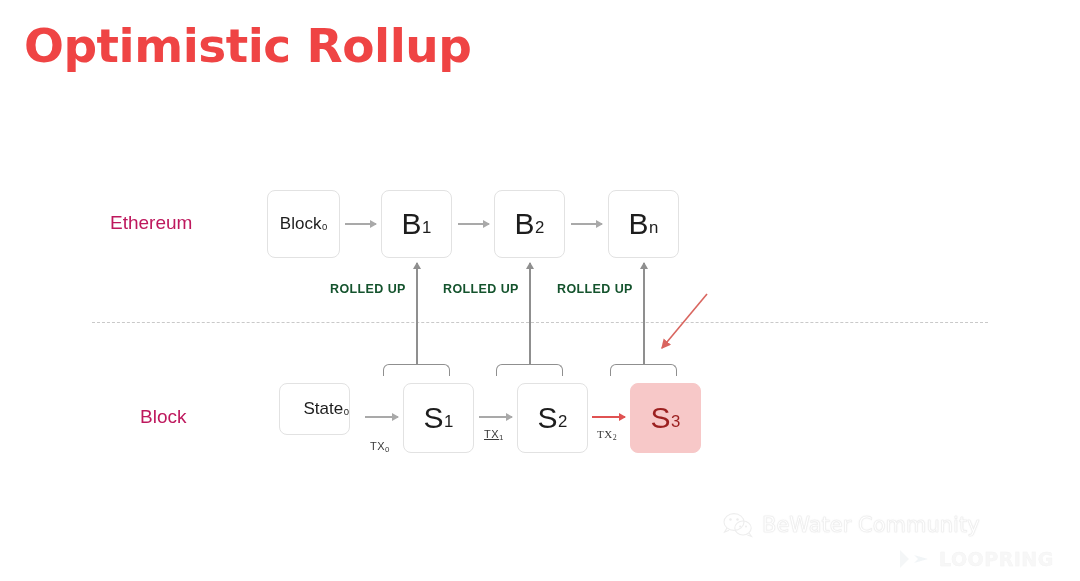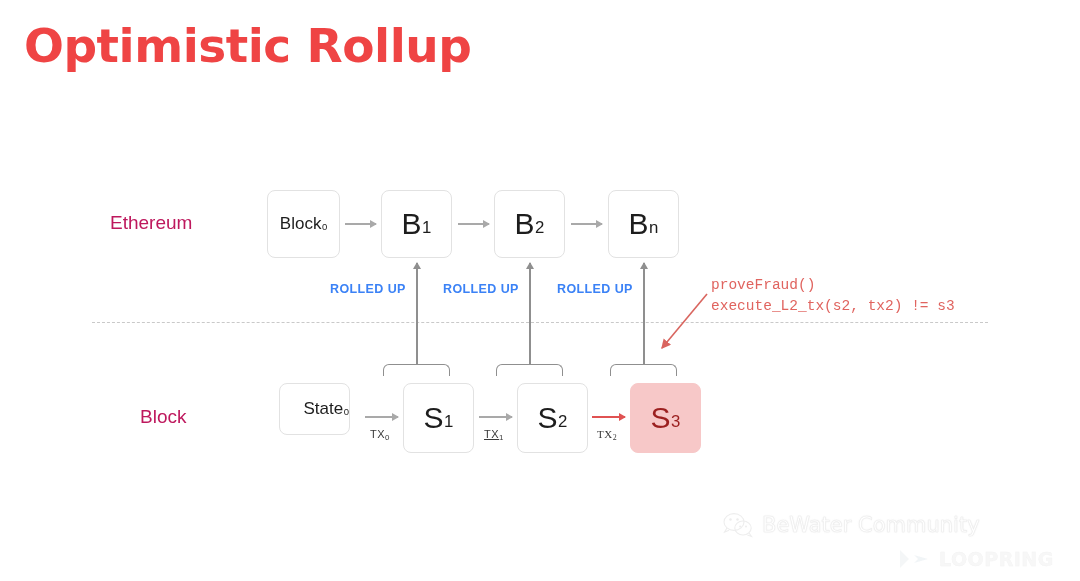--- a/index.html
+++ b/index.html
@@ -119,21 +119,21 @@
     width: 0; height: 0;
     border-bottom: 7px solid #8f8f8f;
     border-left: 4.5px solid transparent;
     border-right: 4.5px solid transparent;
   }
   .rolled-label {
     position: absolute;
     font-size: 12.5px;
     font-weight: bold;
     letter-spacing: 0.4px;
-    color: #3b82f6;
+    color: #14532d;
     white-space: nowrap;
   }
 
   
   .bracket {
     position: absolute;
     box-sizing: border-box;
     border: 1.6px solid #8f8f8f;
     border-bottom: none;
     border-top-left-radius: 6px;
@@ -264,38 +264,34 @@
     <span>S</span>
       <sub>2</sub>
   </div>
 
   <div class="node big-label fraud" style="left:630px; top:383px; width:71px; height:70px;">
     <span>S</span>
       <sub>3</sub>
   </div>
 
   <div class="harrow" style="left:365px; top:416px; width:33px;"></div>
-  <div class="tx-label" style="left:370px; top:428px;">
+  <div class="tx-label" style="left:370px; top:440px;">
     <span>TX</span><sub>0</sub>
   </div>
 
   <div class="harrow" style="left:479px; top:416px; width:33px;"></div>
   <div class="tx-label" style="left:484px; top:428px;text-decoration:underline;">
     <span>TX</span><sub>1</sub>
   </div>
 
   <div class="harrow red" style="left:592px; top:416px; width:33px;"></div>
   <div class="tx-label" style="left:597px; top:428px;font-family:Liberation Serif, serif;">
     <span>TX</span><sub>2</sub>
   </div>
 
-  <div id="fraud-note">
-    <div class="line1">proveFraud()</div>
-    <div class="line2">execute_L2_tx(s2, tx2) != s3</div>
-  </div>
 
   <svg id="fraud-arrow" width="70" height="72" viewBox="0 0 70 72">
     <defs>
       <marker id="redhead" markerWidth="7" markerHeight="7" refX="5.2" refY="3" orient="auto">
         <path d="M0,0 L6,3 L0,6 z" fill="#d9655f"></path>
       </marker>
     </defs>
     <line x1="62" y1="4" x2="17" y2="58" stroke="#d9655f" stroke-width="1.6" marker-end="url(#redhead)"></line>
   </svg>
 

